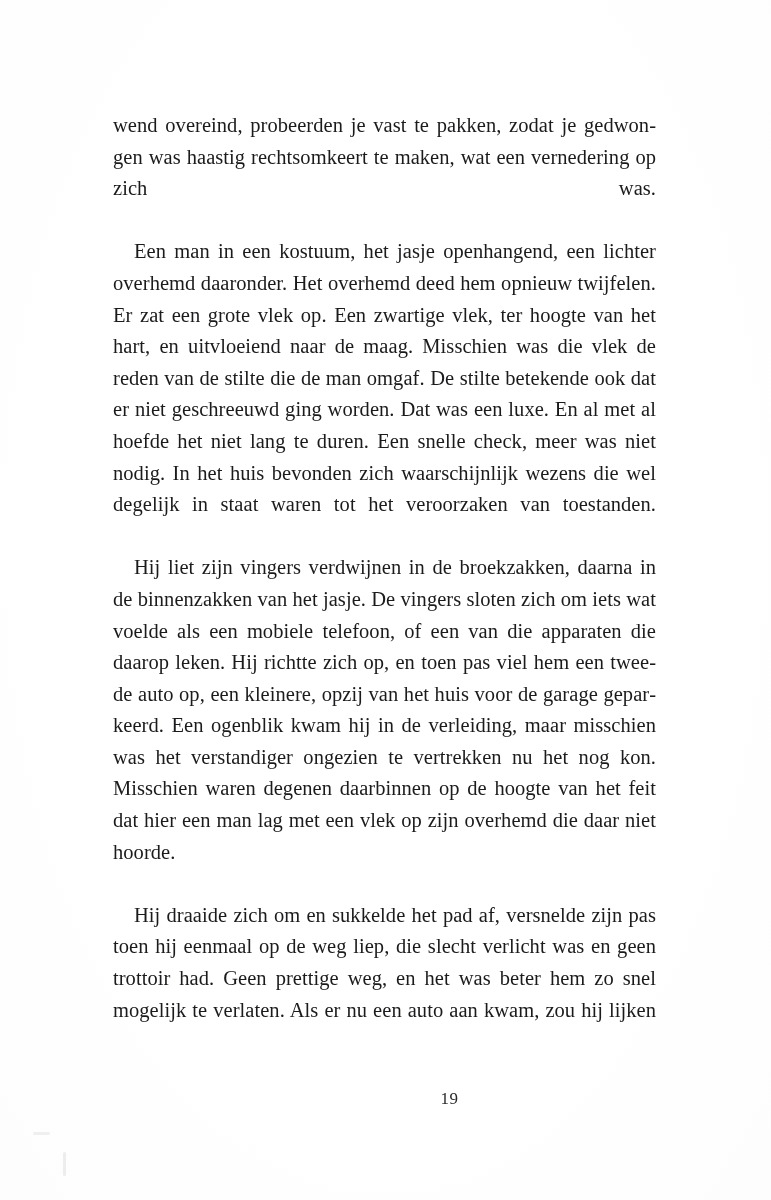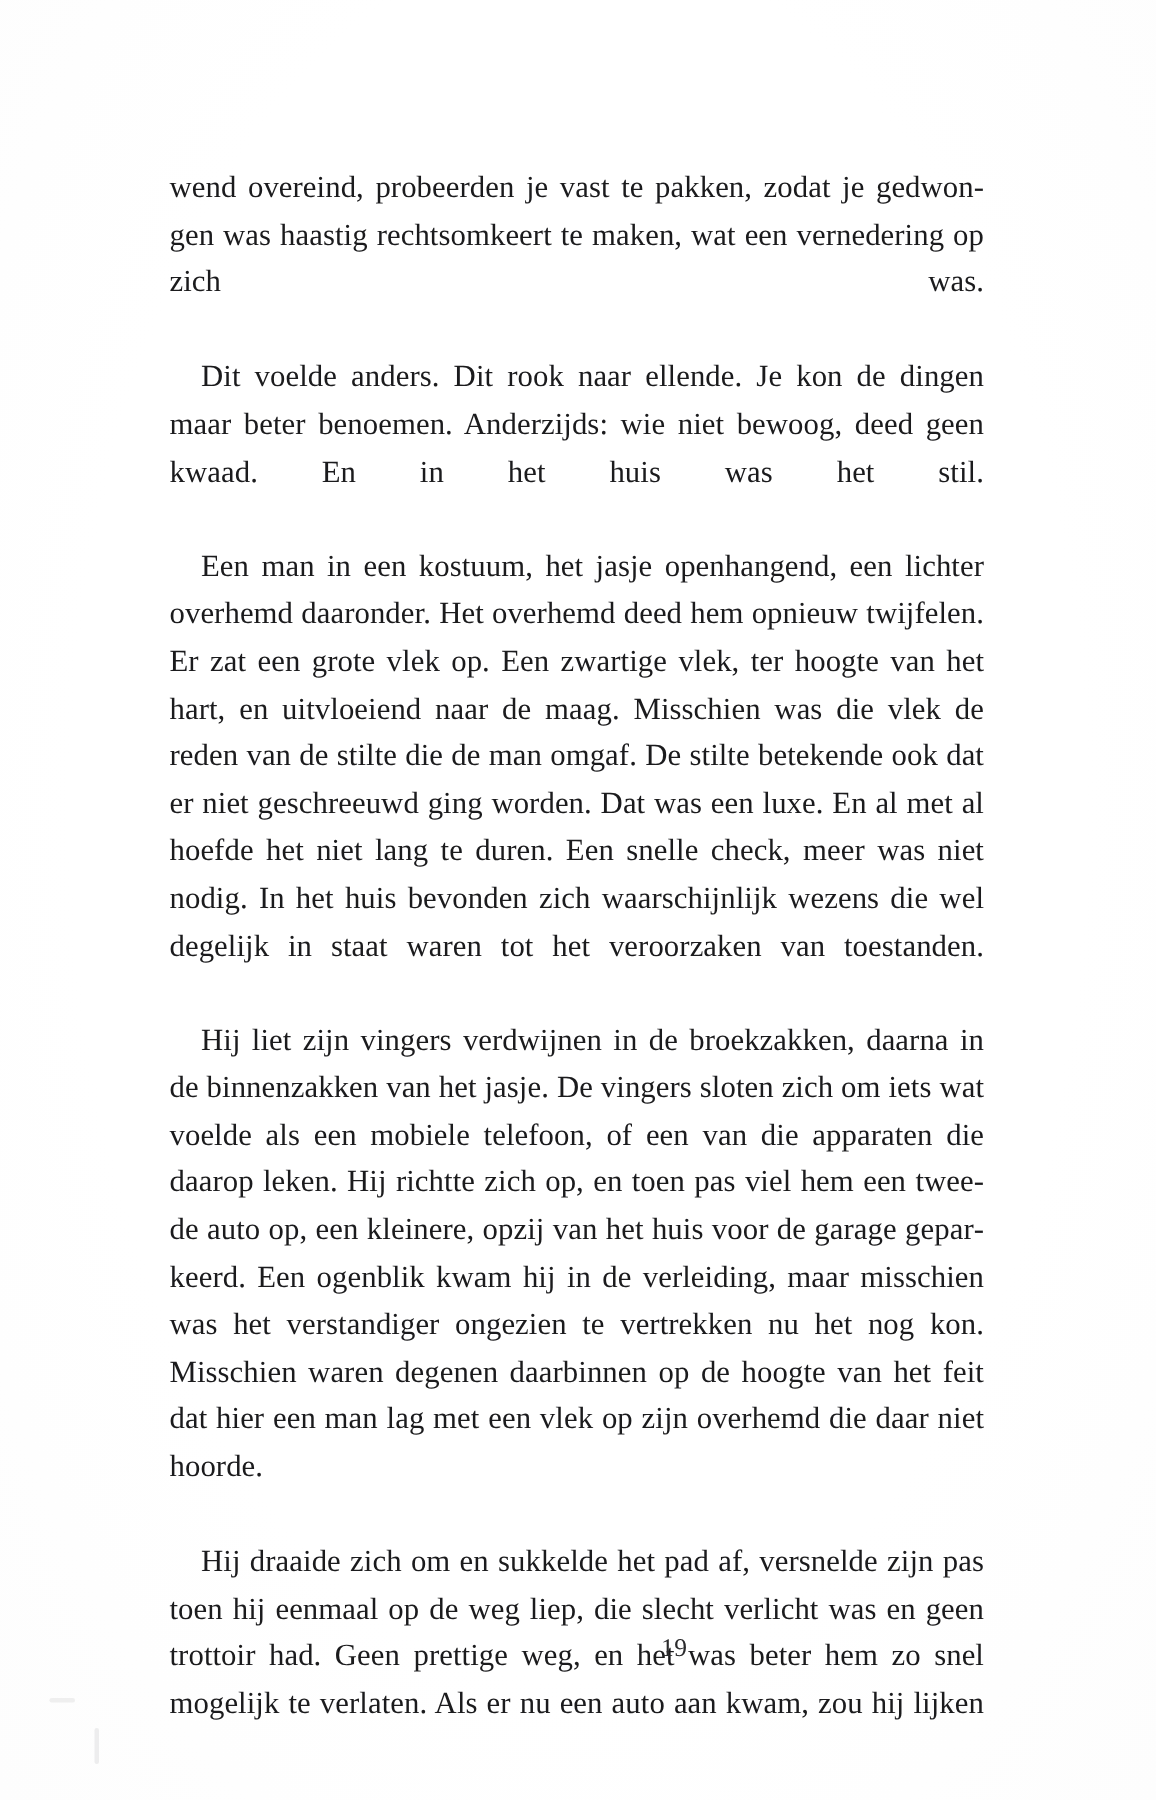--- a/index.html
+++ b/index.html
@@ -101,21 +101,20 @@
 </style>
 </head>
 <body>
 
 <div class="page">
 
   <div class="paper-tone"></div>
 
   <div class="textblock">
     <p class="para no-indent">wend overeind, probeerden je vast te pakken, zodat je gedwon­gen was haastig rechtsomkeert te maken, wat een vernedering op zich was.</p>
-    <p class="para">Dit voelde anders. Dit rook naar ellende. Je kon de dingen maar beter benoemen. Anderzijds: wie niet bewoog, deed geen kwaad. En in het huis was het stil.</p>
     <p class="para">Een man in een kostuum, het jasje openhangend, een lichter overhemd daaronder. Het overhemd deed hem opnieuw twijfe­len. Er zat een grote vlek op. Een zwartige vlek, ter hoogte van het hart, en uitvloeiend naar de maag. Misschien was die vlek de reden van de stilte die de man omgaf. De stilte betekende ook dat er niet geschreeuwd ging worden. Dat was een luxe. En al met al hoefde het niet lang te duren. Een snelle check, meer was niet nodig. In het huis bevonden zich waarschijnlijk wezens die wel degelijk in staat waren tot het veroorzaken van toestanden.</p>
     <p class="para">Hij liet zijn vingers verdwijnen in de broekzakken, daarna in de binnenzakken van het jasje. De vingers sloten zich om iets wat voelde als een mobiele telefoon, of een van die apparaten die daarop leken. Hij richtte zich op, en toen pas viel hem een twee­de auto op, een kleinere, opzij van het huis voor de garage gepar­keerd. Een ogenblik kwam hij in de verleiding, maar misschien was het verstandiger ongezien te vertrekken nu het nog kon. Misschien waren degenen daarbinnen op de hoogte van het feit dat hier een man lag met een vlek op zijn overhemd die daar niet hoorde.</p>
     <p class="para">Hij draaide zich om en sukkelde het pad af, versnelde zijn pas toen hij eenmaal op de weg liep, die slecht verlicht was en geen trottoir had. Geen prettige weg, en het was beter hem zo snel mogelijk te verlaten. Als er nu een auto aan kwam, zou hij lijken</p>
   </div>
 
   <div class="folio">19</div>
 
   <div class="scan-artifact a1"></div>
   <div class="scan-artifact a2"></div>
 

